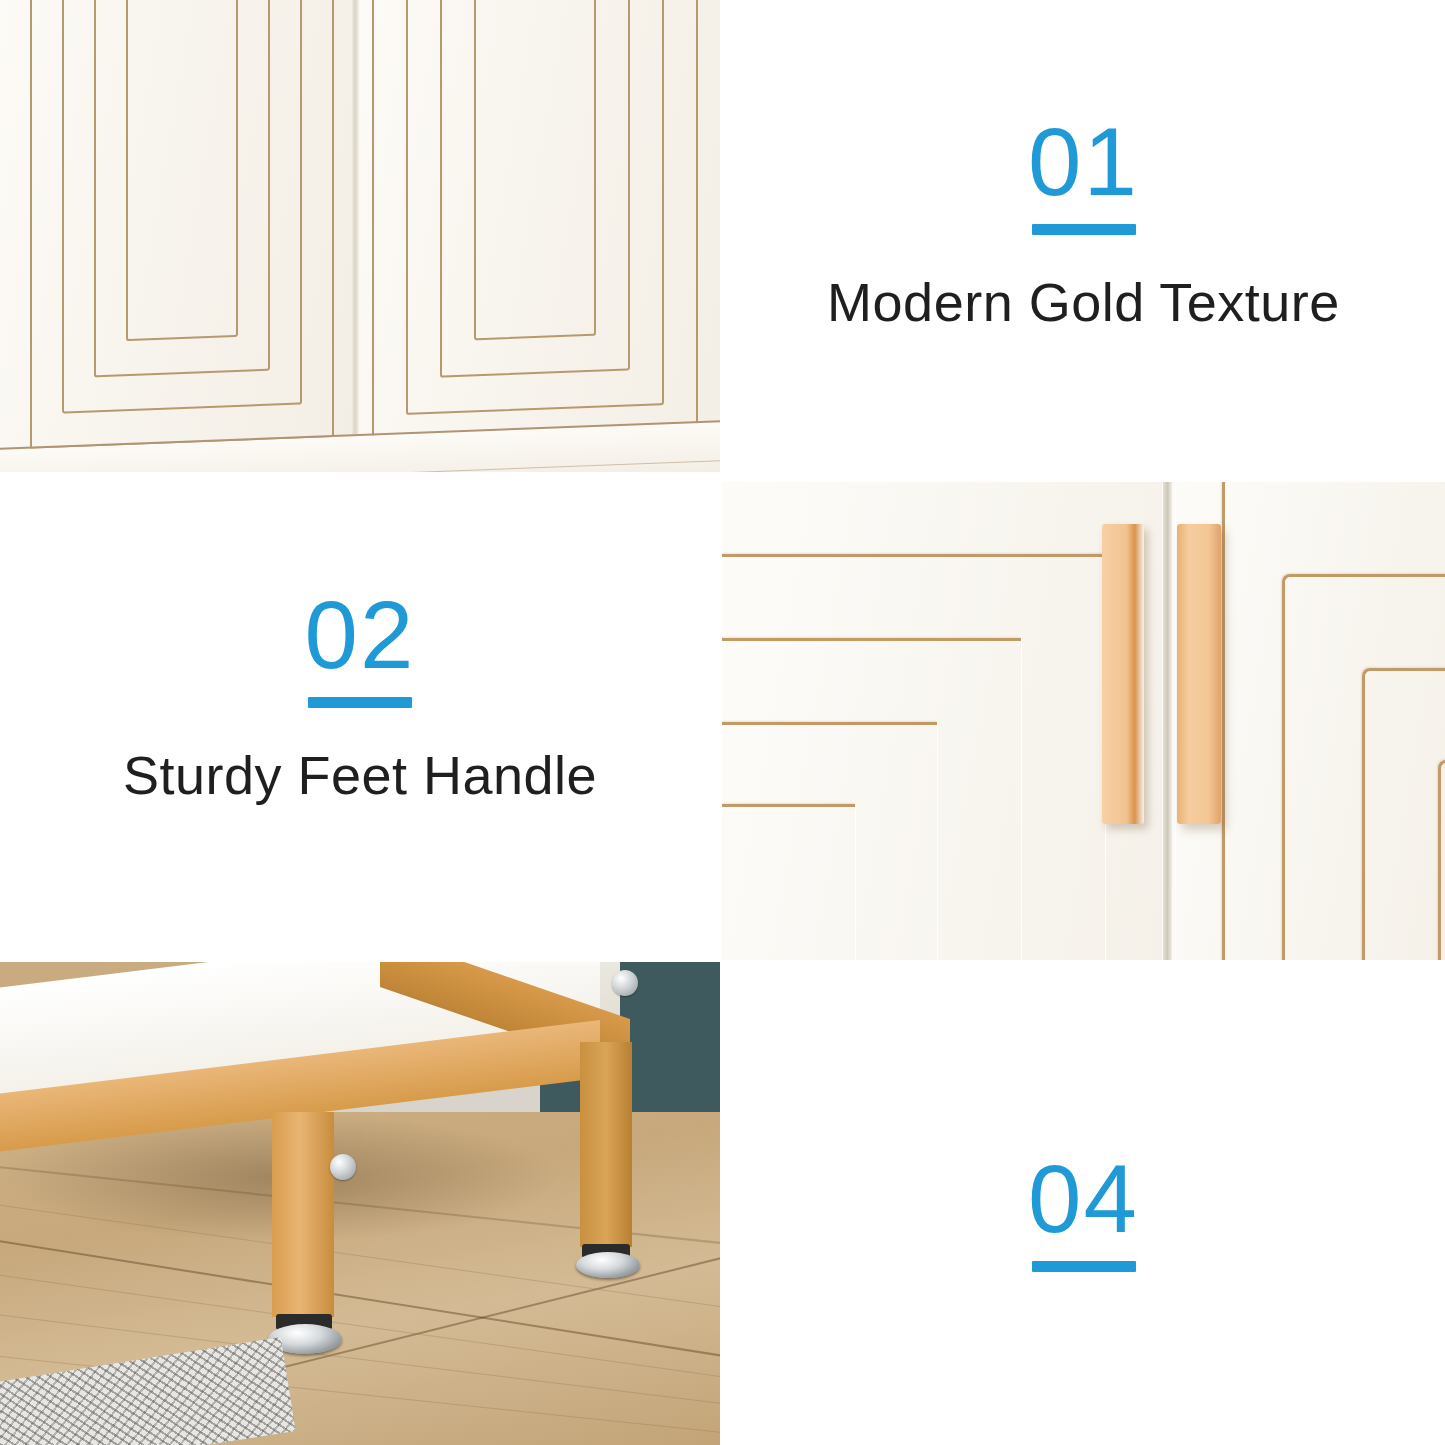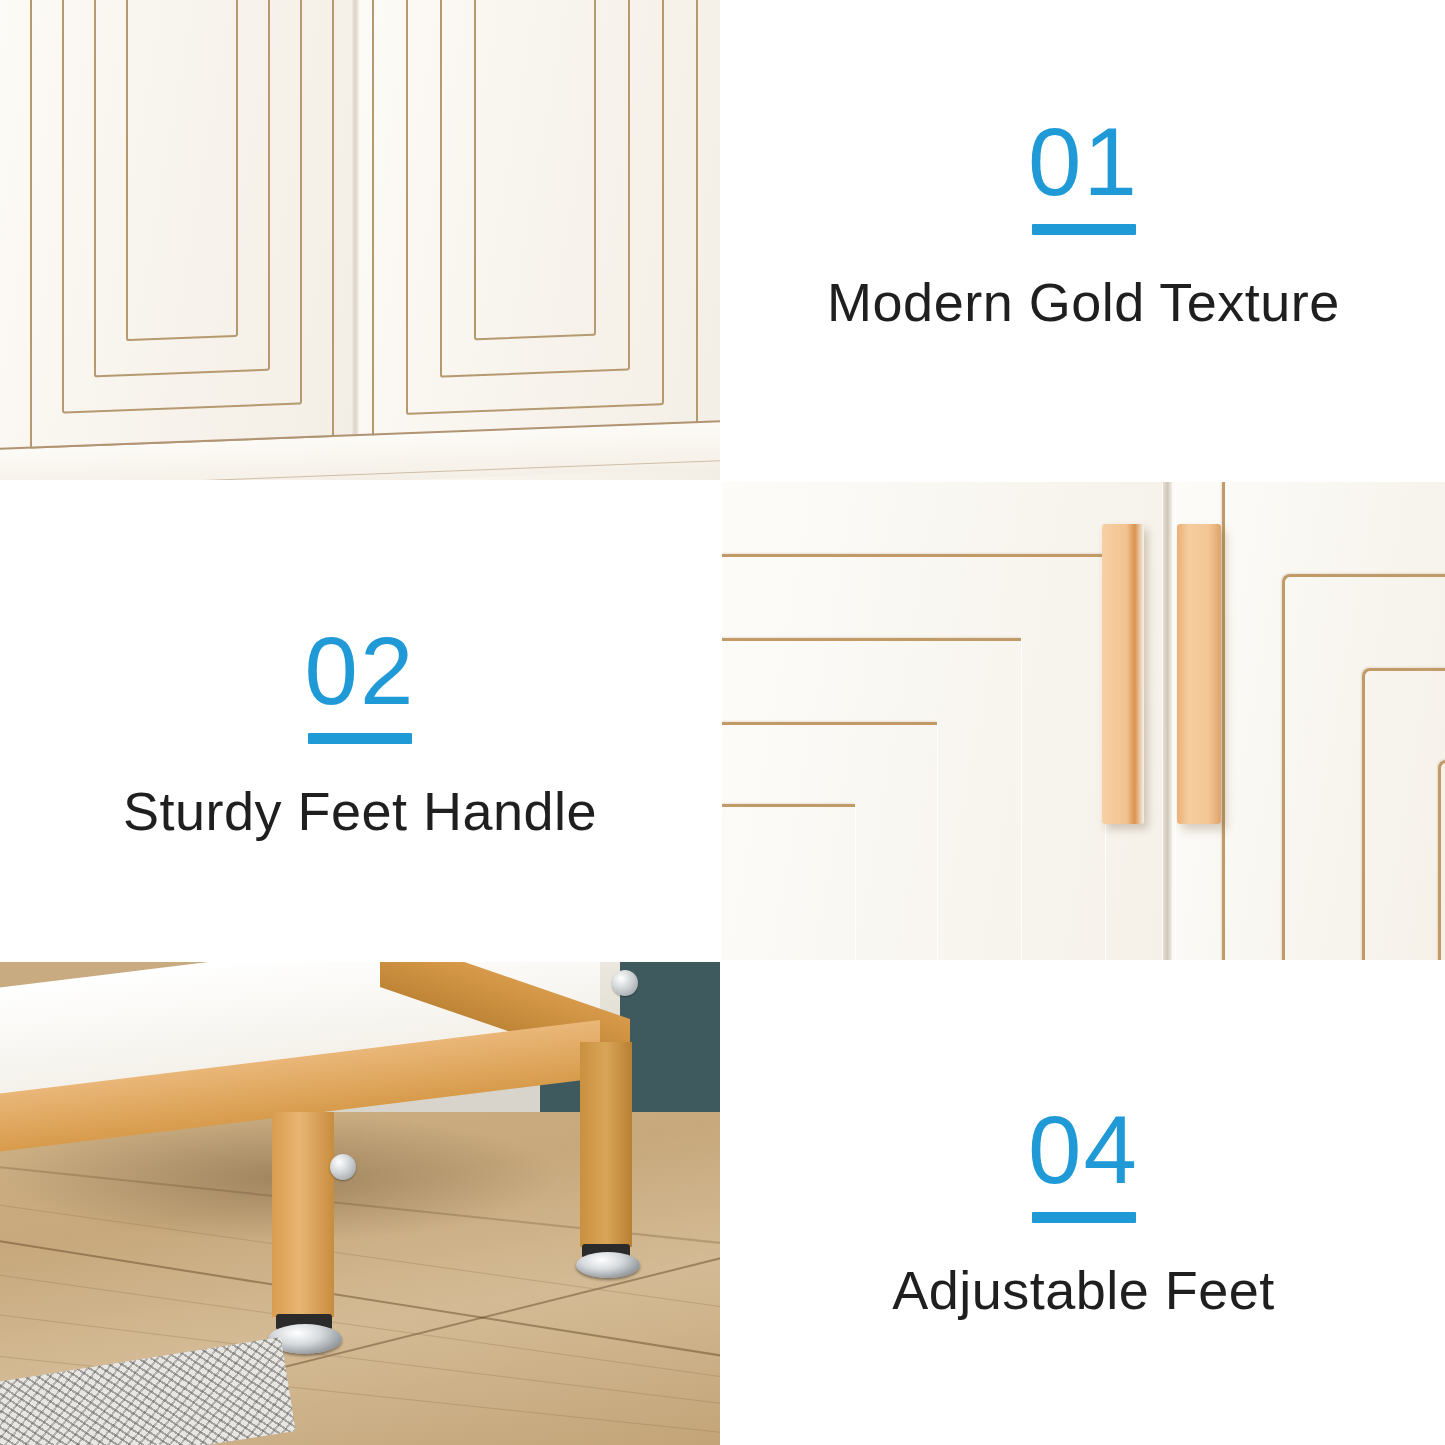--- a/index.html
+++ b/index.html
@@ -4,21 +4,21 @@
 <style>
   html,body{margin:0;padding:0;background:#fff;}
   body{width:1445px;height:1445px;overflow:hidden;font-family:"Liberation Sans",sans-serif;}
 
   .sheet{position:relative;width:1401px;height:1445px;background:#ffffff;}
 
   
   .cell{position:absolute;overflow:hidden;}
   #cell-doors   {left:0;    top:0;    width:720px; height:480px;}
   #cell-t1      {left:722px;top:0;    width:723px; height:480px;}
-  #cell-t2      {left:0;    top:508px;width:720px; height:478px;}
+  #cell-t2      {left:0;    top:472px;width:720px; height:478px;}
   #cell-handle  {left:722px;top:482px;width:723px; height:478px;}
   #cell-legs    {left:0;    top:962px;width:720px; height:483px;}
   #cell-t3      {left:722px;top:962px;width:723px; height:483px;}
 
   
   .callout{display:flex;flex-direction:column;align-items:center;justify-content:center;
            background:#ffffff;}
   .num-wrap{display:flex;flex-direction:column;align-items:center;}
   .num{font-size:96px;font-weight:400;letter-spacing:2px;line-height:1;
        color:#1f9ad6;font-family:"Liberation Sans",sans-serif;}
@@ -198,16 +198,15 @@
     <div class="foot-chrome" style="left:576px;top:290px;width:64px;height:26px;"></div>
 
     <div class="rug"></div>
   </div>
 
   <div class="cell callout" id="cell-t3">
     <div class="num-wrap">
       <div class="num">04</div>
       <div class="num-rule"></div>
     </div>
-    <div class="cap">Adjustable Feet</div>
   </div>
 
 </div>
 
 </body></html>

